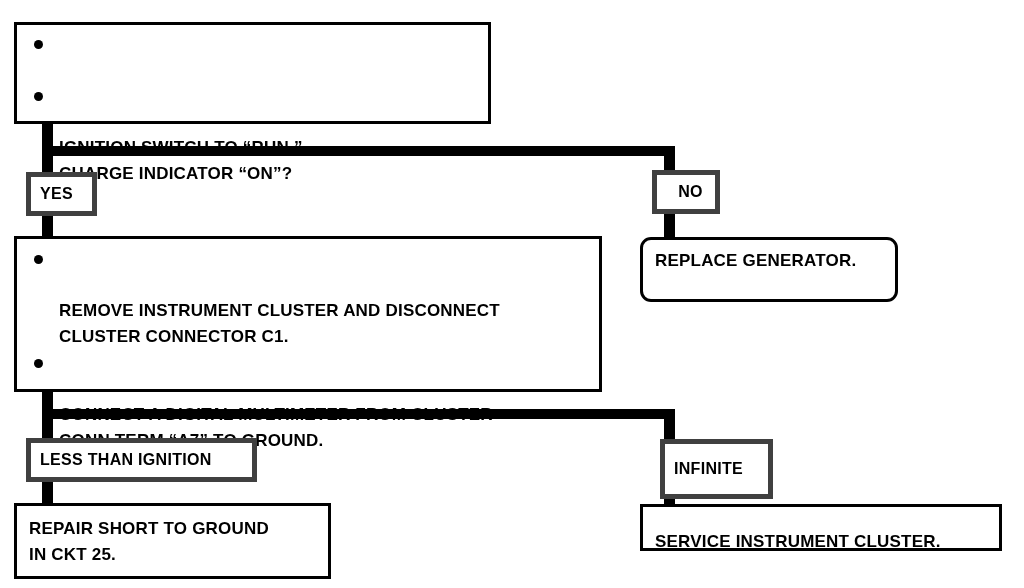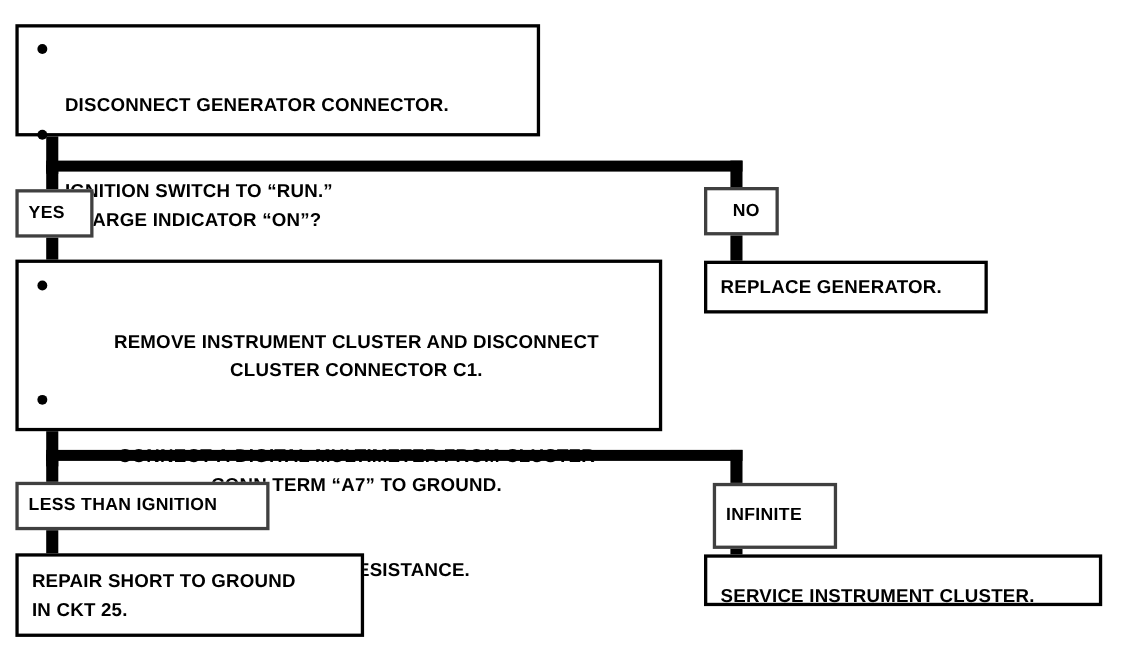--- a/index.html
+++ b/index.html
@@ -24,24 +24,25 @@
     border: 3px solid #000000;
     z-index: 3;
   }
   .node .body {
     padding: 6px 10px 6px 10px;
   }
   .label-node {
     position: absolute;
     box-sizing: border-box;
     background: #ffffff;
-    border: 3px solid #404040;
+    border: 5px solid #404040;
     display: flex;
     align-items: center;
     z-index: 4;
+    margin-left: 12px;
   }
   .label-node .txt {
     padding-left: 9px;
     font-weight: bold;
     font-size: 16px;
     letter-spacing: 0.3px;
     color: #000000;
     white-space: nowrap;
   }
   
@@ -111,47 +112,46 @@
 
   <div class="conn" style="left:42px; top:478px; width:11px; height:28px;"></div>
 
   <div class="conn" style="left:664px; top:479px; width:11px; height:28px;"></div>
 
   <div class="node" style="left:14px; top:22px; width:477px; height:102px;">
     <div class="body">
       <ul class="bullets">
         <li>
           <span class="dot"></span>
-          <span>DISCONNECT GENERATOR CONNECTOR.</span>
         </li>
         <li>
           <span class="dot"></span>
           <span>IGNITION SWITCH TO “RUN.”
 CHARGE INDICATOR “ON”?</span>
         </li>
       </ul>
     </div>
   </div>
 
   <div class="label-node" style="left:14px; top:172px; width:71px; height:44px;">
     <span class="txt">YES</span>
   </div>
 
   <div class="label-node" style="left:640px; top:170px; width:68px; height:44px;justify-content:center;">
     <span class="txt">NO</span>
   </div>
 
-  <div class="node" style="left:640px; top:237px; width:258px; height:48px;">
+  <div class="node" style="left:640px; top:237px; width:258px; height:65px;border-radius:11px;">
     <div class="body" style="padding:8px 10px 6px 12px;">
       <div class="plain">REPLACE GENERATOR.</div>
     </div>
   </div>
 
   <div class="node" style="left:14px; top:236px; width:588px; height:156px;">
-    <div class="body" style="padding:7px 10px 6px 10px;text-align:center;">
+    <div class="body" style="padding:7px 10px 6px 10px;">
       <ul class="bullets">
         <li>
           <span class="dot"></span>
           <span>REMOVE INSTRUMENT CLUSTER AND DISCONNECT
 CLUSTER CONNECTOR C1.</span>
         </li>
         <li>
           <span class="dot"></span>
           <span>CONNECT A DIGITAL MULTIMETER FROM CLUSTER
 CONN TERM “A7” TO GROUND.</span>

